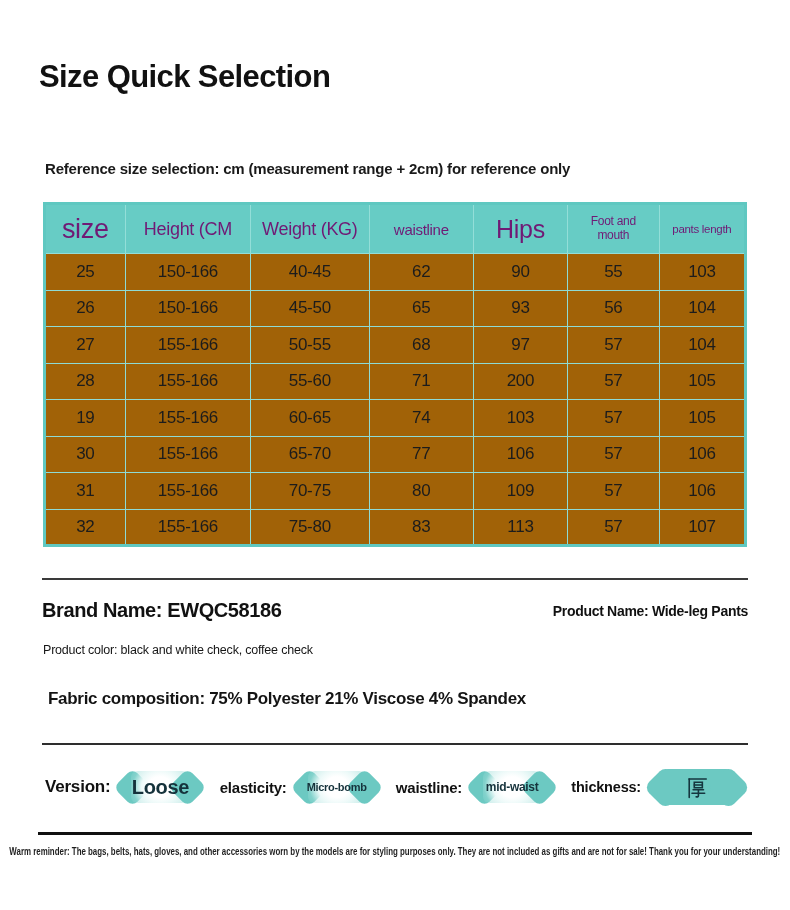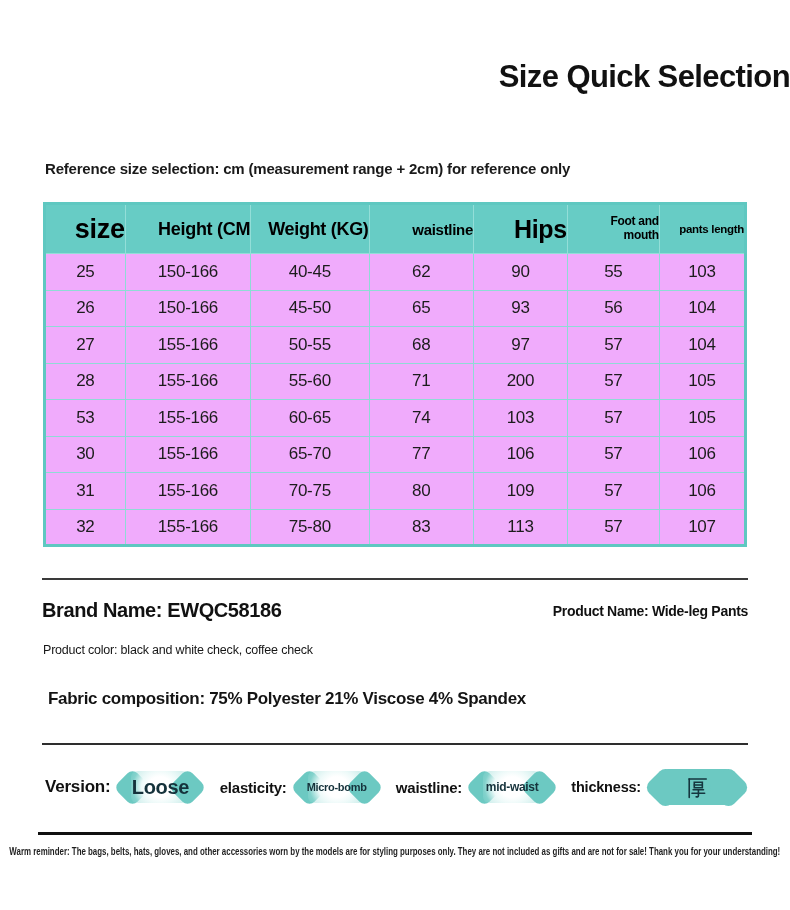--- a/index.html
+++ b/index.html
@@ -8,26 +8,27 @@
     background: #ffffff;
     overflow: hidden;
     font-family: "Liberation Sans", "DejaVu Sans", sans-serif;
     color: #151515;
   }
   * { box-sizing: border-box; }
 
   
   .page-title {
     padding-top: 60px;
-    text-align: right;
+    text-align: left;
     font-size: 31px;
     font-weight: 700;
     letter-spacing: -0.6px;
     color: #111;
     line-height: 1.1;
+    padding-left: 39px;
   }
 
   
   .ref-note {
     margin: 66px 0 0 45px;
     font-size: 15px;
     font-weight: 700;
     letter-spacing: -0.2px;
     color: #1a1a1a;
   }
@@ -41,30 +42,29 @@
   }
   table.size-table { border: 3px solid #5fc8c1; }
   .size-table th, .size-table td {
     border: 1.5px solid #8edbd5;
     text-align: center;
     vertical-align: middle;
     padding: 0;
   }
   .size-table thead th {
     background: #67ccc5;
-    color: #000000;
+    color: #701a75;
     height: 50px;
-    font-weight: 700;
+    font-weight: 400;
     letter-spacing: -0.3px;
     border-color: #93ded8;
-    text-align: right;
   }
   .size-table tbody td {
     height: 36.5px;
-    background: #f0abfc;
+    background: #a16207;
     font-size: 17px;
     font-weight: 400;
     letter-spacing: -0.3px;
     color: #1c1c1c;
     margin-left: 30px;
   }
   th.h0 { font-size: 27px; }
   th.h1, th.h2 { font-size: 18px; }
   th.h3 { font-size: 15px; }
   th.h4 { font-size: 25px; }
@@ -254,21 +254,21 @@
       <tr>
         <td>28</td>
         <td>155-166</td>
         <td>55-60</td>
         <td>71</td>
         <td>200</td>
         <td>57</td>
         <td>105</td>
       </tr>
       <tr>
-        <td>53</td>
+        <td>19</td>
         <td>155-166</td>
         <td>60-65</td>
         <td>74</td>
         <td>103</td>
         <td>57</td>
         <td>105</td>
       </tr>
       <tr>
         <td>30</td>
         <td>155-166</td>

